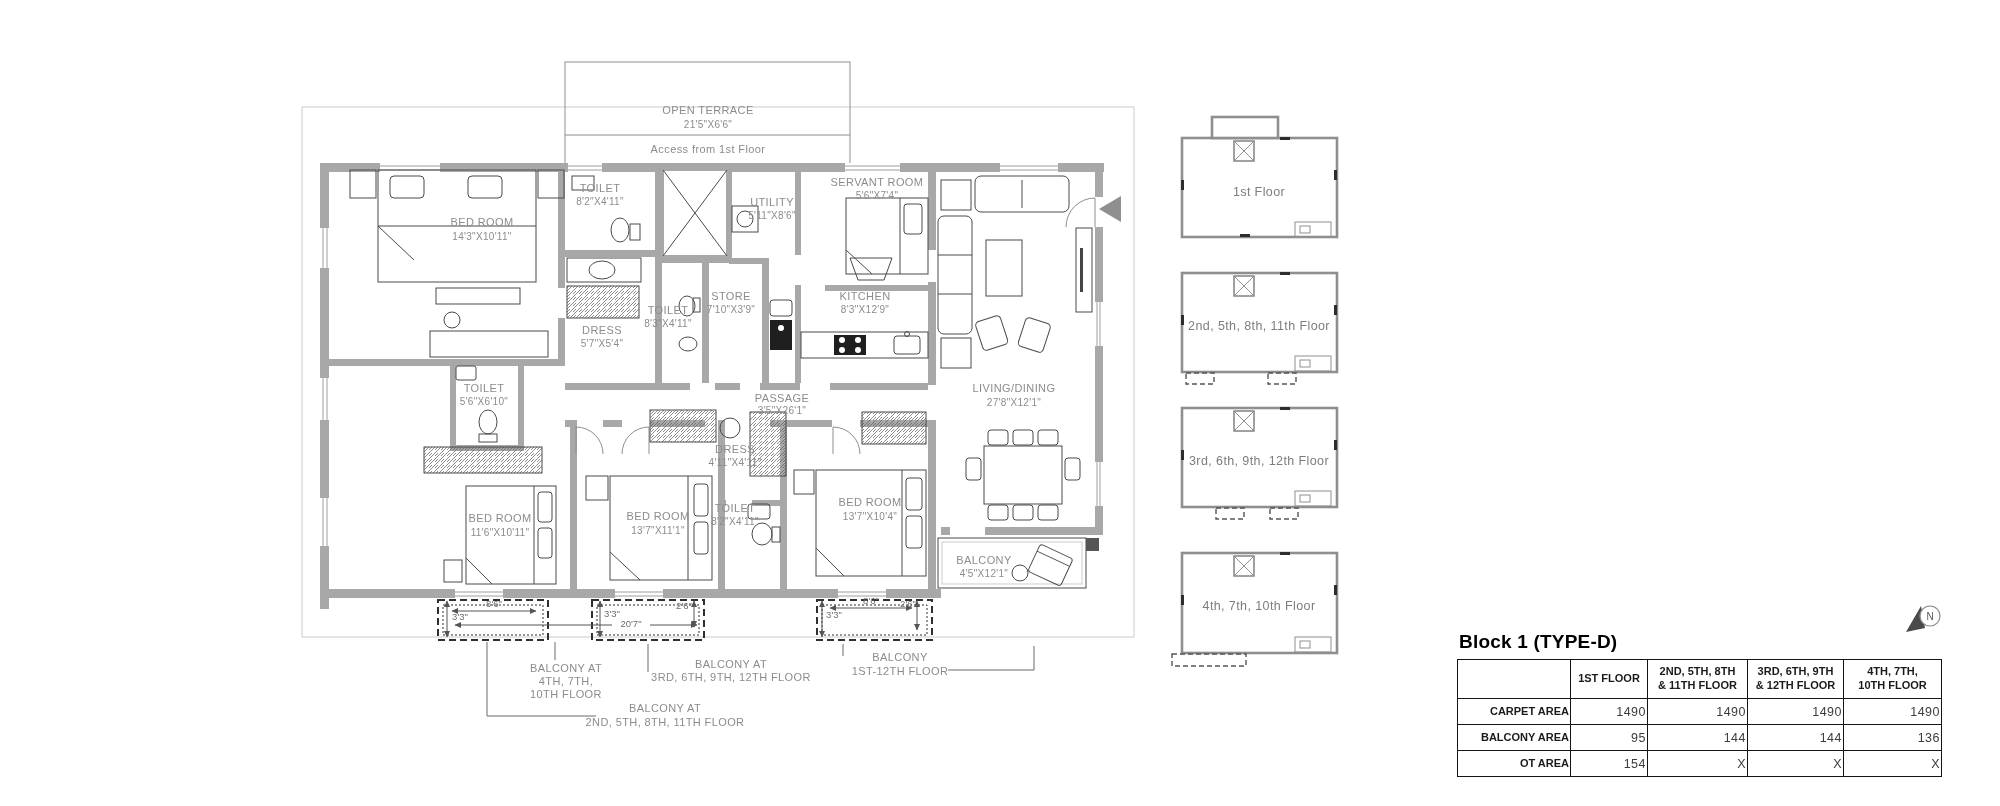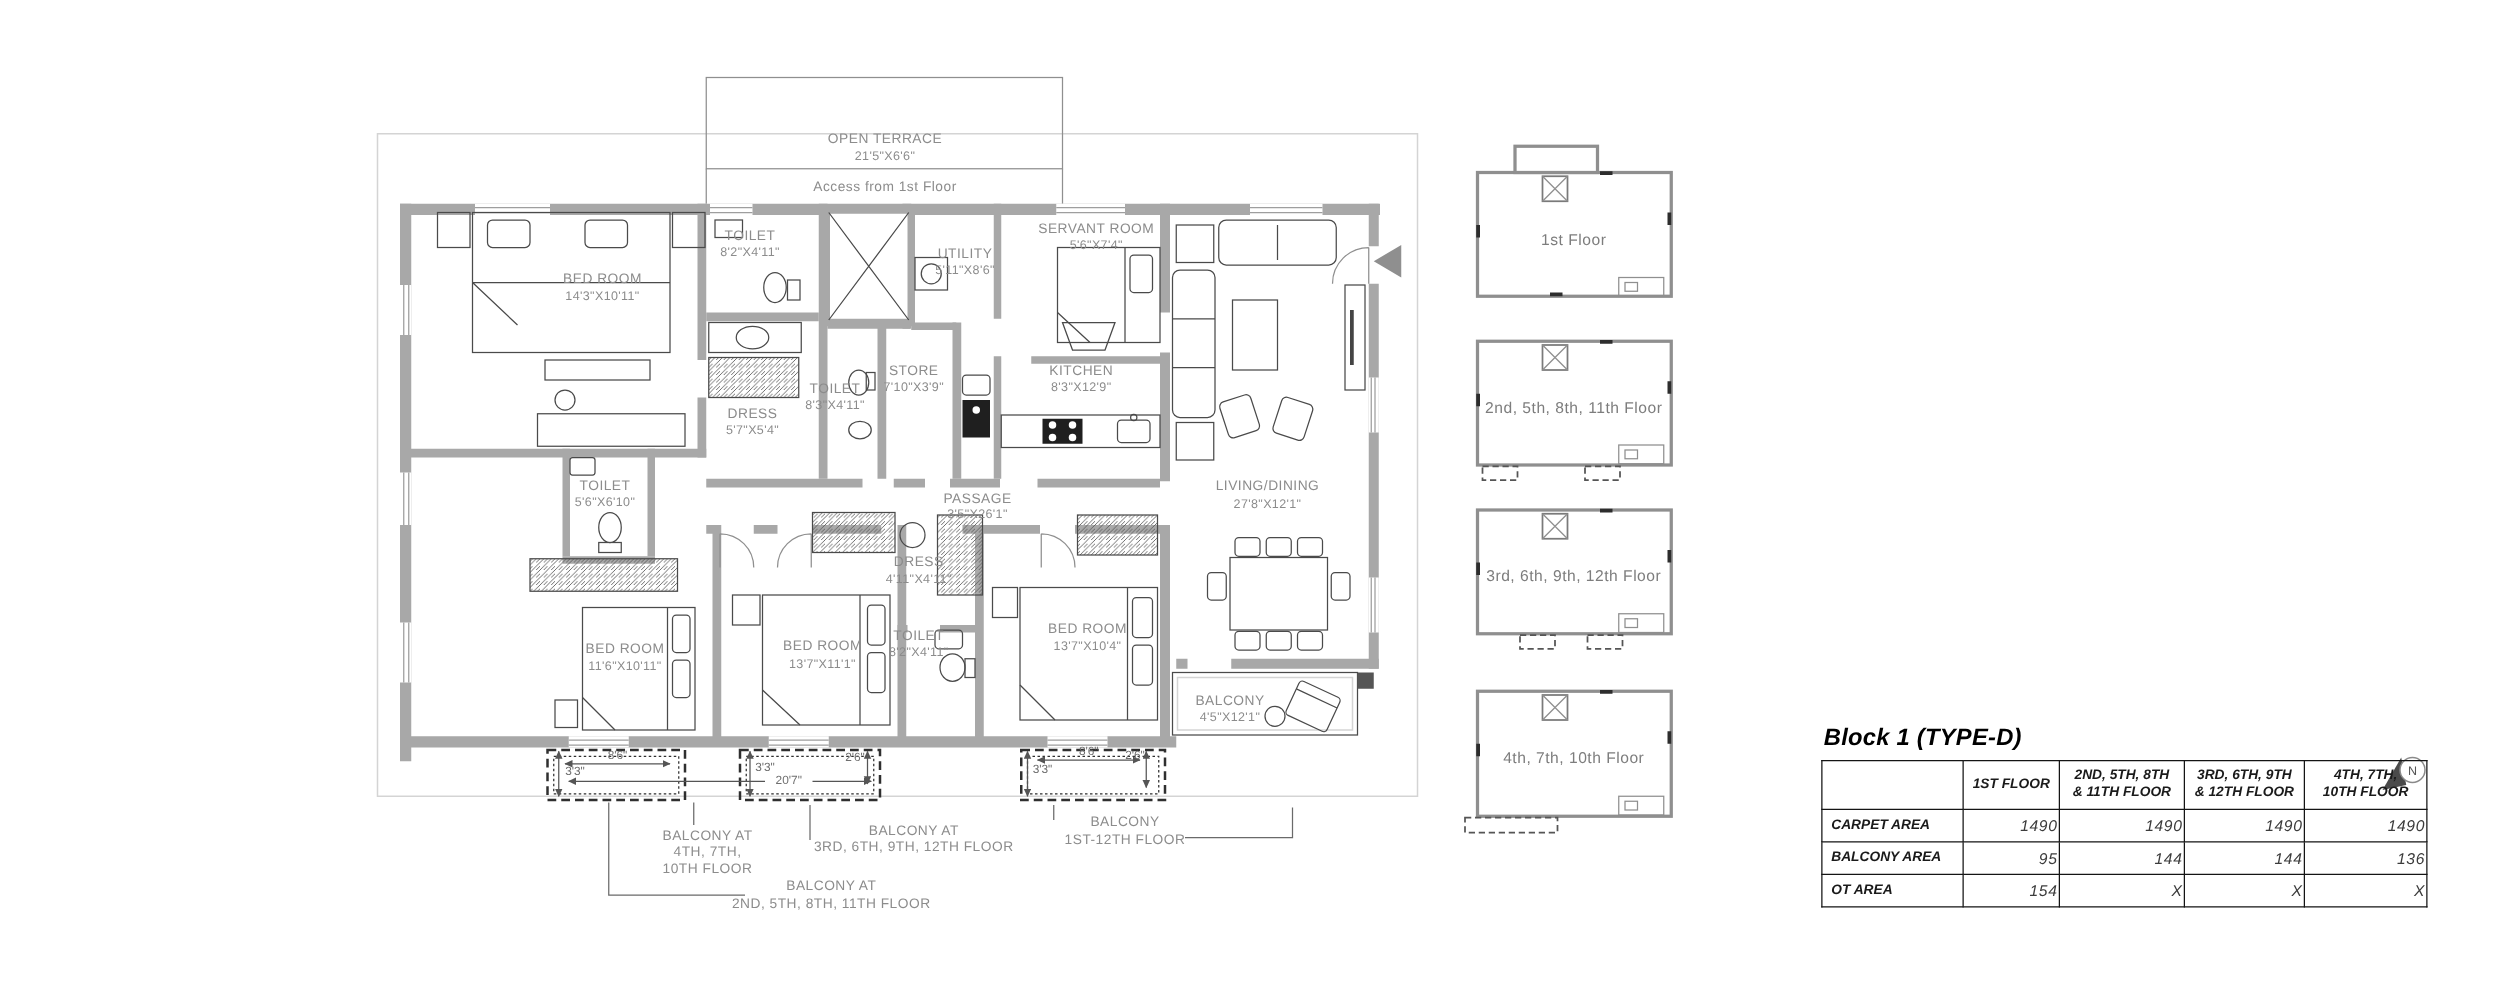--- a/index.html
+++ b/index.html
@@ -23,27 +23,27 @@
   .kp{font-size:12.5px;fill:#7d7d7d;letter-spacing:.4px;}
   .kpbox{fill:#fff;stroke:#8f8f8f;stroke-width:2.6;}
   .kpx{fill:#fff;stroke:#7a7a7a;stroke-width:1.4;}
   .tick{fill:#2d2d2d;}
   .dashA{fill:none;stroke:#2f2f2f;stroke-width:2;stroke-dasharray:7 4;}
   .dashB{fill:none;stroke:#2f2f2f;stroke-width:1;stroke-dasharray:2 2;}
   .dashC{fill:none;stroke:#555;stroke-width:1.4;stroke-dasharray:5 3;}
   .dimline{stroke:#555;stroke-width:1;fill:none;marker-start:url(#ah);marker-end:url(#ah);}
   .ldr{stroke:#6a6a6a;stroke-width:1;fill:none;}
   
-  .tbl-wrap{position:absolute;left:1457px;top:580px;width:484px;font-style:italic;}
+  .tbl-wrap{position:absolute;left:1457px;top:631px;width:484px;}
   .tbl-title{font-weight:bold;font-size:19px;color:#000;margin:0 0 6px 2px;letter-spacing:.2px;}
   table{border-collapse:collapse;width:484px;table-layout:fixed;}
   th,td{border:1.7px solid #141414;text-align:center;vertical-align:middle;}
   th{font-size:11px;font-weight:bold;color:#1a1a1a;white-space:pre-line;line-height:1.25;}
   .hd th{height:36px;}
-  .rl{font-size:11px;text-align:left;padding-left:7px;height:23px;}
+  .rl{font-size:11px;text-align:right;padding-left:7px;height:23px;}
   td{font-size:12.5px;color:#3c3c3c;letter-spacing:.5px;text-align:right;}
 </style>
 </head>
 <body>
 
 <div id="stage">
 <svg width="2000" height="806" viewBox="0 0 2000 806">
   <defs>
     <pattern id="hp" width="6" height="6" patternUnits="userSpaceOnUse">
       <path d="M0 6 L6 0 M3 6 L6 3" stroke="#5a5a5a" stroke-width="0.7"></path>

